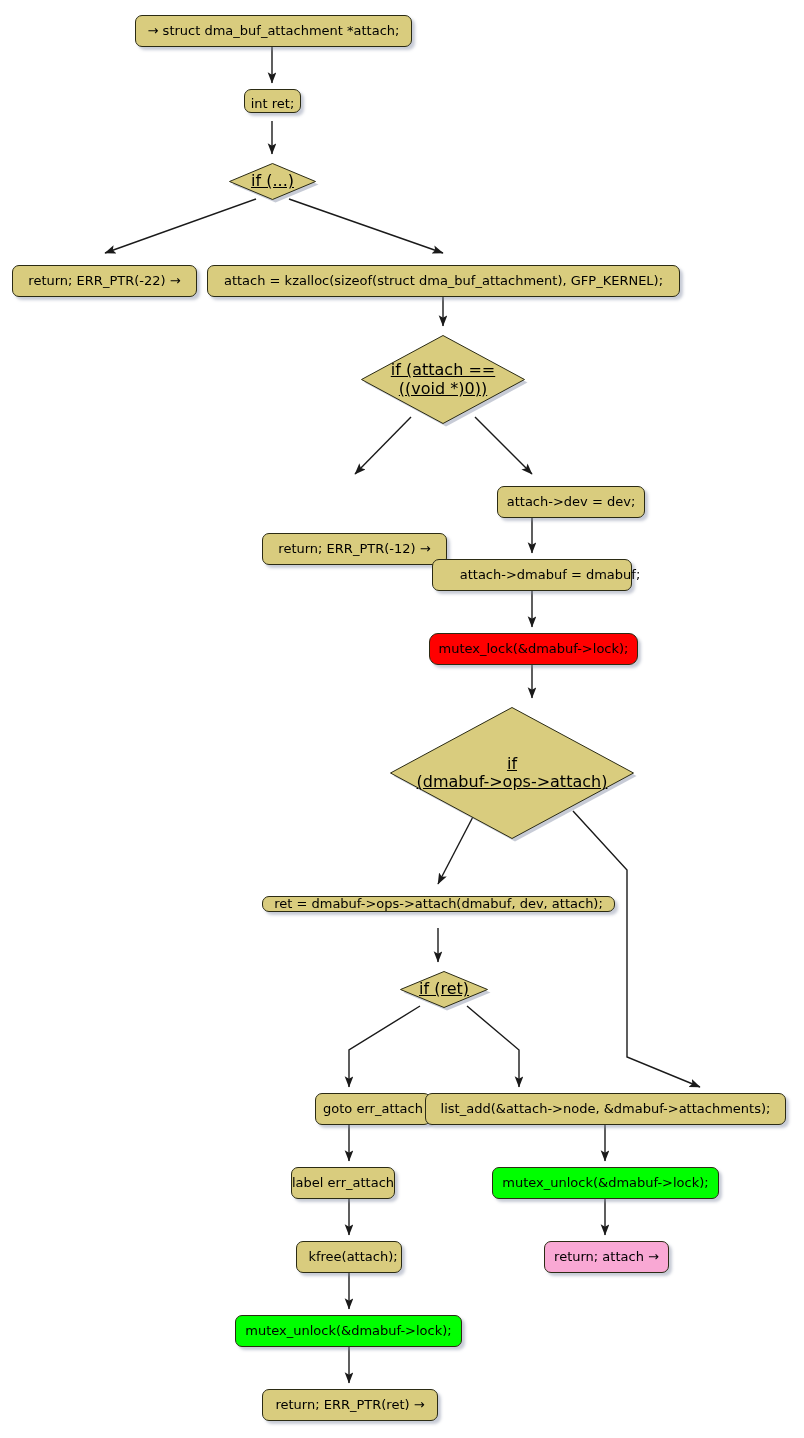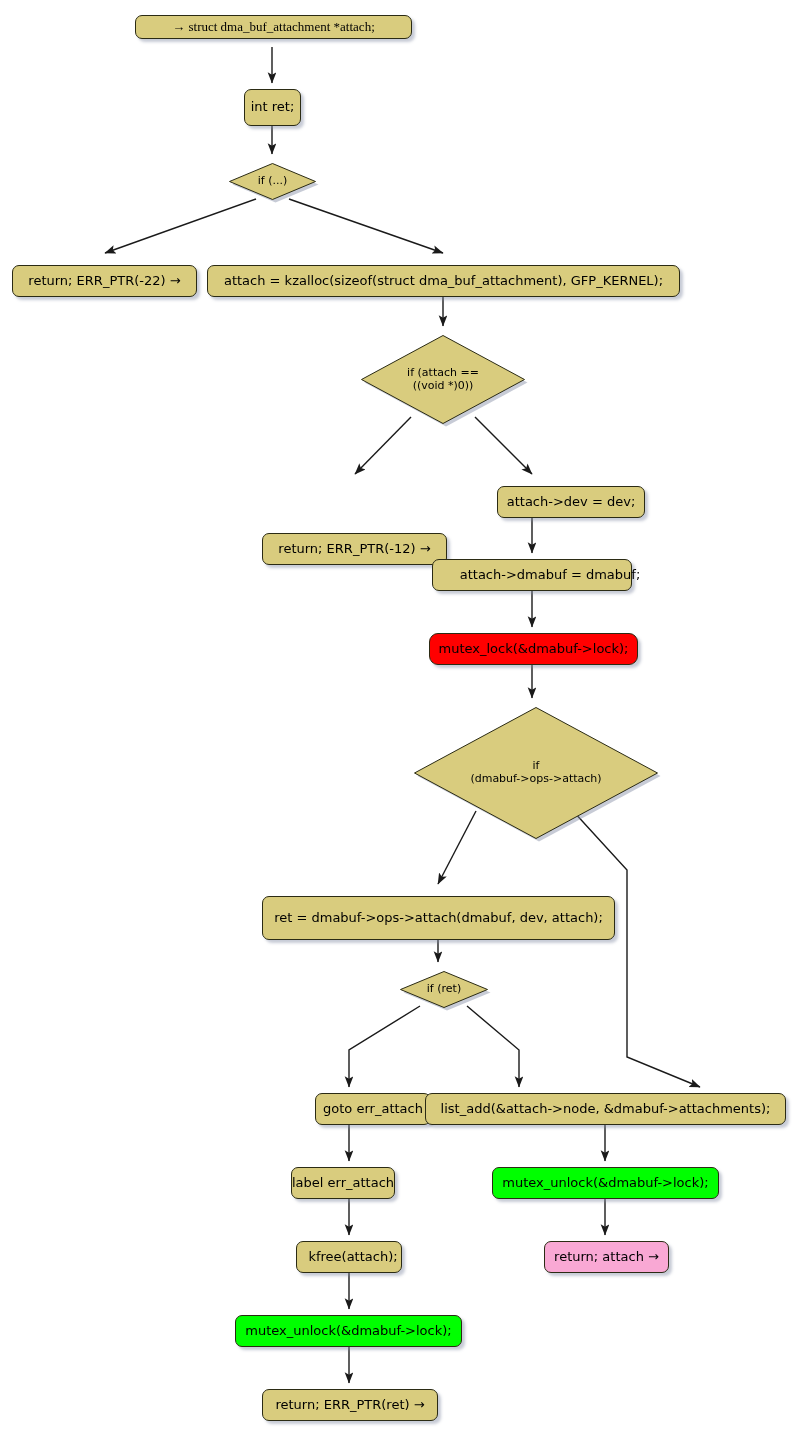--- a/index.html
+++ b/index.html
@@ -45,21 +45,22 @@
     box-shadow: 3px 3px 3px rgba(130,140,165,0.45);
     font-size: 13px;
     padding: 0 8px;
   }
 
   
   .diamond {
     background: transparent;
     border: none;
     box-shadow: none;
-    font-size: 11px;
+    font-size: 16px;
+    text-decoration: underline;
   }
   .diamond .dshape {
     position: absolute;
     left: 0;
     top: 0;
     width: 100%;
     height: 100%;
   }
   .diamond .dlabel {
     position: relative;
@@ -97,43 +98,43 @@
         <path d="M467,1006 L519,1050 L519,1087" fill="none" stroke="#1a1a1a" stroke-width="1.4" marker-end="url(#arrowhead)"></path>
         <path d="M349,1125 L349,1161" fill="none" stroke="#1a1a1a" stroke-width="1.4" marker-end="url(#arrowhead)"></path>
         <path d="M605,1125 L605,1161" fill="none" stroke="#1a1a1a" stroke-width="1.4" marker-end="url(#arrowhead)"></path>
         <path d="M349,1199 L349,1235" fill="none" stroke="#1a1a1a" stroke-width="1.4" marker-end="url(#arrowhead)"></path>
         <path d="M605,1199 L605,1235" fill="none" stroke="#1a1a1a" stroke-width="1.4" marker-end="url(#arrowhead)"></path>
         <path d="M349,1273 L349,1309" fill="none" stroke="#1a1a1a" stroke-width="1.4" marker-end="url(#arrowhead)"></path>
         <path d="M349,1347 L349,1383" fill="none" stroke="#1a1a1a" stroke-width="1.4" marker-end="url(#arrowhead)"></path>
       </g>
   </svg>
   <div id="nodes">
-      <div class="node rect" style="left: 135px; top: 15px; width: 277px; height: 24px; background: rgb(217, 204, 126); font-family: Liberation Serif, serif;"><span>→ struct dma_buf_attachment *attach;</span></div>
-      <div class="node rect" style="left: 244px; top: 89px; width: 57px; height: 37px; background: rgb(217, 204, 126);"><span>int ret;</span></div>
+      <div class="node rect" style="left: 135px; top: 15px; width: 277px; height: 32px; background: rgb(217, 204, 126);"><span>→ struct dma_buf_attachment *attach;</span></div>
+      <div class="node rect" style="left: 244px; top: 89px; width: 57px; height: 24px; background: rgb(217, 204, 126); align-items: flex-end;"><span>int ret;</span></div>
       <div class="node diamond" style="left: 226px; top: 160px; width: 93px; height: 43px;"><svg class="dshape" viewBox="0 0 93 43">
           <path d="M46.5,3.5 L89.5,21.5 L46.5,39.5 L3.5,21.5 Z" fill="rgba(130,140,165,0.45)" transform="translate(3,3)"></path>
           <path d="M46.5,3.5 L89.5,21.5 L46.5,39.5 L3.5,21.5 Z" fill="#d9cc7e" stroke="#2b2b14" stroke-width="1"></path>
         </svg><div class="dlabel">if (...)</div></div>
       <div class="node rect" style="left: 12px; top: 265px; width: 185px; height: 32px; background: rgb(217, 204, 126);"><span>return; ERR_PTR(-22) →</span></div>
       <div class="node rect" style="left: 207px; top: 265px; width: 473px; height: 32px; background: rgb(217, 204, 126);"><span>attach = kzalloc(sizeof(struct dma_buf_attachment), GFP_KERNEL);</span></div>
       <div class="node diamond" style="left: 358px; top: 332px; width: 170px; height: 95px;"><svg class="dshape" viewBox="0 0 170 95">
           <path d="M85,3.5 L166.5,47.5 L85,91.5 L3.5,47.5 Z" fill="rgba(130,140,165,0.45)" transform="translate(3,3)"></path>
           <path d="M85,3.5 L166.5,47.5 L85,91.5 L3.5,47.5 Z" fill="#d9cc7e" stroke="#2b2b14" stroke-width="1"></path>
         </svg><div class="dlabel">if (attach ==
 ((void *)0))</div></div>
       <div class="node rect" style="left: 262px; top: 486px; width: 185px; height: 32px; background: rgb(217, 204, 126); margin-top: 47px;"><span>return; ERR_PTR(-12) →</span></div>
       <div class="node rect" style="left: 458px; top: 486px; width: 148px; height: 32px; background: rgb(217, 204, 126); margin-left: 39px;"><span>attach-&gt;dev = dev;</span></div>
       <div class="node rect" style="left: 432px; top: 559px; width: 200px; height: 32px; background: rgb(217, 204, 126); padding-left: 44px;"><span>attach-&gt;dmabuf = dmabuf;</span></div>
       <div class="node rect" style="left: 429px; top: 633px; width: 209px; height: 32px; background: rgb(255, 0, 0); border-radius: 9px;"><span>mutex_lock(&amp;dmabuf-&gt;lock);</span></div>
-      <div class="node diamond" style="left: 411px; top: 704px; width: 250px; height: 138px;"><svg class="dshape" viewBox="0 0 250 138">
+      <div class="node diamond" style="left: 387px; top: 704px; width: 250px; height: 138px;"><svg class="dshape" viewBox="0 0 250 138">
           <path d="M125,3.5 L246.5,69 L125,134.5 L3.5,69 Z" fill="rgba(130,140,165,0.45)" transform="translate(3,3)"></path>
           <path d="M125,3.5 L246.5,69 L125,134.5 L3.5,69 Z" fill="#d9cc7e" stroke="#2b2b14" stroke-width="1"></path>
         </svg><div class="dlabel">if
 (dmabuf-&gt;ops-&gt;attach)</div></div>
-      <div class="node rect" style="left: 262px; top: 896px; width: 353px; height: 44px; background: rgb(217, 204, 126);"><span>ret = dmabuf-&gt;ops-&gt;attach(dmabuf, dev, attach);</span></div>
+      <div class="node rect" style="left: 262px; top: 896px; width: 353px; height: 16px; background: rgb(217, 204, 126);"><span>ret = dmabuf-&gt;ops-&gt;attach(dmabuf, dev, attach);</span></div>
       <div class="node diamond" style="left: 397px; top: 968px; width: 94px; height: 43px;"><svg class="dshape" viewBox="0 0 94 43">
           <path d="M47,3.5 L90.5,21.5 L47,39.5 L3.5,21.5 Z" fill="rgba(130,140,165,0.45)" transform="translate(3,3)"></path>
           <path d="M47,3.5 L90.5,21.5 L47,39.5 L3.5,21.5 Z" fill="#d9cc7e" stroke="#2b2b14" stroke-width="1"></path>
         </svg><div class="dlabel">if (ret)</div></div>
       <div class="node rect" style="left: 291px; top: 1093px; width: 116px; height: 32px; background: rgb(217, 204, 126); margin-left: 24px;"><span>goto err_attach</span></div>
       <div class="node rect" style="left: 425px; top: 1093px; width: 361px; height: 32px; background: rgb(217, 204, 126);"><span>list_add(&amp;attach-&gt;node, &amp;dmabuf-&gt;attachments);</span></div>
       <div class="node rect" style="left: 291px; top: 1167px; width: 104px; height: 32px; background: rgb(217, 204, 126);"><span>label err_attach</span></div>
       <div class="node rect" style="left: 492px; top: 1167px; width: 227px; height: 32px; background: rgb(0, 255, 0);"><span>mutex_unlock(&amp;dmabuf-&gt;lock);</span></div>
       <div class="node rect" style="left: 296px; top: 1241px; width: 106px; height: 32px; background: rgb(217, 204, 126); padding-left: 16px;"><span>kfree(attach);</span></div>
       <div class="node rect" style="left: 544px; top: 1241px; width: 125px; height: 32px; background: #f9a8d4;"><span>return; attach →</span></div>

